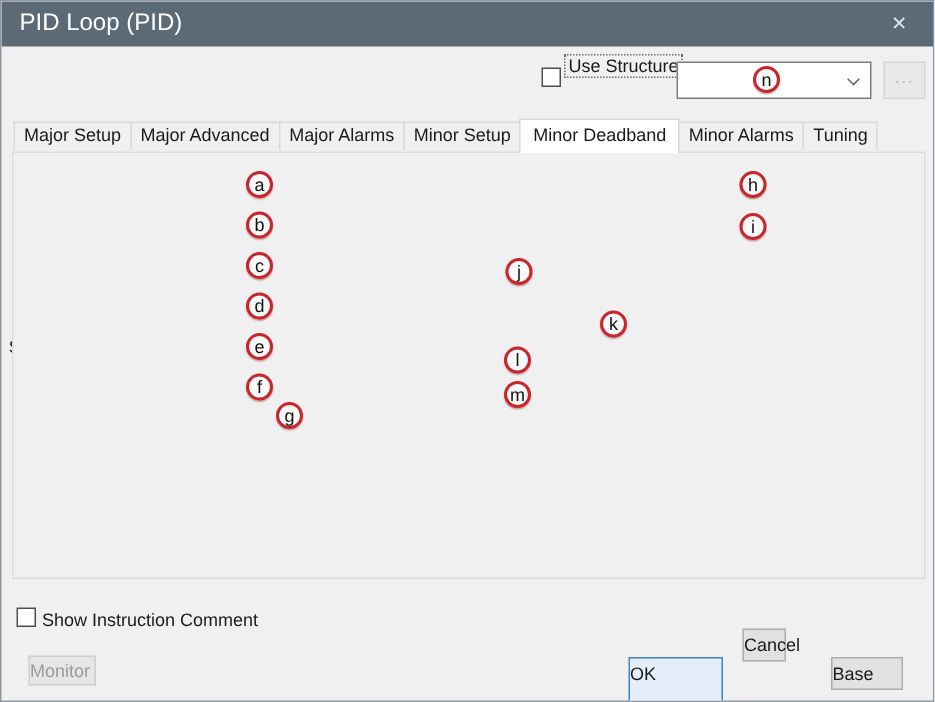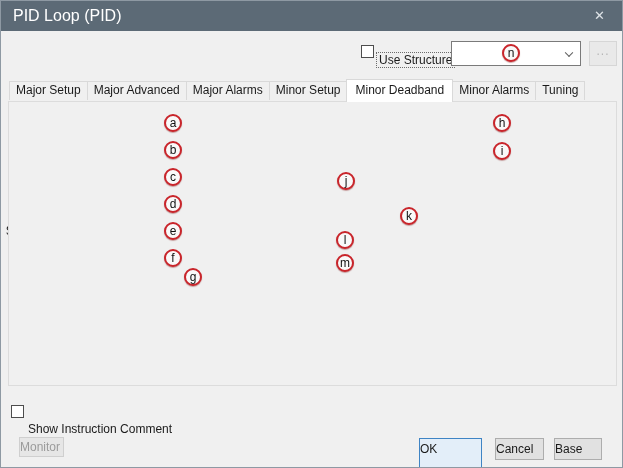--- a/index.html
+++ b/index.html
@@ -93,21 +93,21 @@
 <div class="dialog">
 
   <div class="titlebar">
     <span class="title">PID Loop (PID)</span>
     <div class="close-btn">
       <span>✕</span>
     </div>
   </div>
 
   <div class="checkbox" style="left:360px; top:44px;"></div>
-  <span class="flat-label focus-dotted" style="left:376px; top:52px;">Use Structure</span>
+  <span class="flat-label focus-dotted" style="left:376px; top:36px;">Use Structure</span>
   <div class="combo" style="left:450px; top:40px; width:130px; height:25px;">
     <span class="val"></span>
     <span class="chev"></span>
   </div>
   <span class="circ" style="left:501px; top:43px;">n</span>
   <div class="browse big disabled" style="left:588px; top:40px;">...</div>
 
   <div class="tabstrip">
     <div class="tab">Major Setup</div>
     <div class="tab">Major Advanced</div>
@@ -210,20 +210,20 @@
   <span class="flat-label" style="left:361px; top:256px;">Initialization Mode</span>
   <div class="checkbox" style="left:377px; top:272px;"></div>
   <span class="flat-label" style="left:394px; top:273px;">PV Tracking</span>
   <div class="row-label" style="left:330px; top:289px; width:88px; line-height:19px;">Bias =</div>
   <div class="ddl" style="left:432px; top:289px; width:86px; height:19px;">
     <span class="val">Output - K*E</span>
     <span class="chev" style="right:5px;"></span>
   </div>
 
   <div class="checkbox" style="left:10px; top:404px;"></div>
-  <span class="flat-label" style="left:27px; top:405px;margin-top:16px;">Show Instruction Comment</span>
+  <span class="flat-label" style="left:27px; top:405px;">Show Instruction Comment</span>
 
   <div class="btn disabled" style="left:18px; top:436px; width:45px; height:20px; line-height:18px;">Monitor</div>
   <div class="btn primary" style="left:418px; top:437px; width:63px; height:40px; line-height:20px;">OK</div>
-  <div class="btn" style="left:494px; top:437px; width:49px; height:22px; line-height:20px;">Cancel</div>
+  <div class="btn" style="left:494px; top:418px; width:29px; height:22px; line-height:20px;">Cancel</div>
   <div class="btn" style="left:553px; top:437px; width:48px; height:22px; line-height:20px;">Base</div>
 
 </div>
 
 </body></html>

